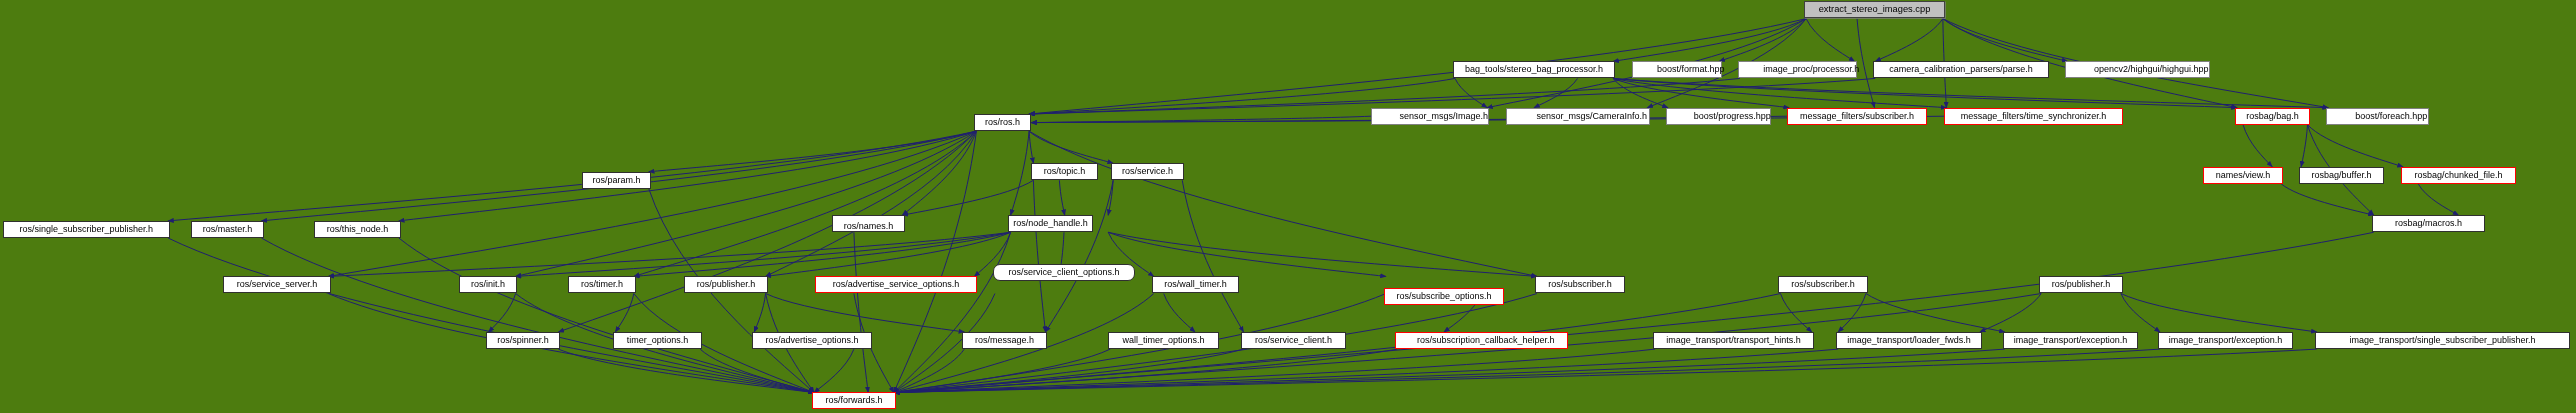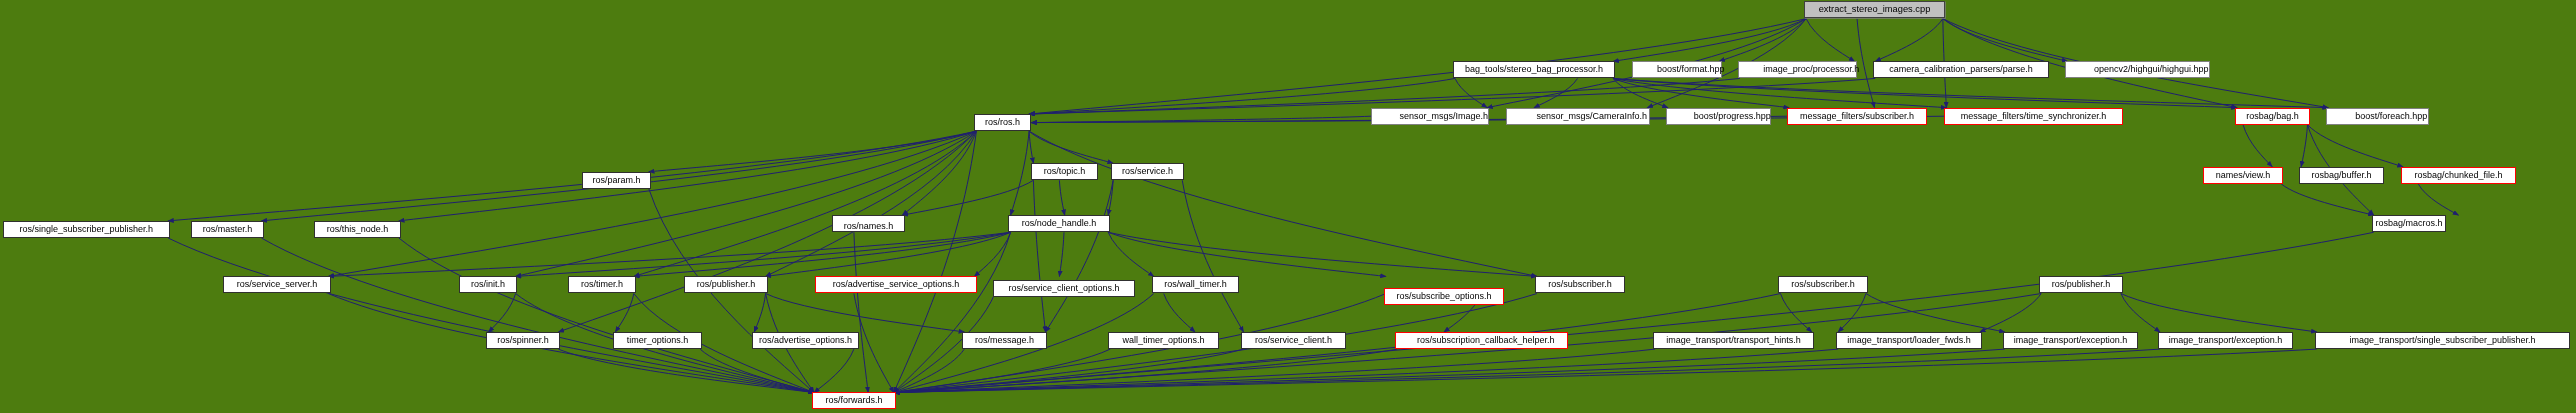--- a/index.html
+++ b/index.html
@@ -219,42 +219,42 @@
       </div>
       <div class="node dark" style="left: 191px; top: 221px; width: 73px;">
         <span>ros/master.h</span>
       </div>
       <div class="node dark" style="left: 314px; top: 221px; width: 87px;">
         <span>ros/this_node.h</span>
       </div>
       <div class="node dark" style="left: 832px; top: 215px; width: 73px; align-items: flex-end;">
         <span>ros/names.h</span>
       </div>
-      <div class="node dark" style="left: 1008px; top: 215px; width: 102px;">
+      <div class="node dark" style="left: 1008px; top: 215px; width: 85px;">
         <span>ros/node_handle.h</span>
       </div>
-      <div class="node dark" style="left: 2372px; top: 215px; width: 74px; text-align: center;">
+      <div class="node dark" style="left: 2372px; top: 215px; width: 113px; text-align: center;">
         <span>rosbag/macros.h</span>
       </div>
       <div class="node dark" style="left: 223px; top: 276px; width: 108px;">
         <span>ros/service_server.h</span>
       </div>
       <div class="node dark" style="left: 459px; top: 276px; width: 58px;">
         <span>ros/init.h</span>
       </div>
       <div class="node dark" style="left: 568px; top: 276px; width: 68px;">
         <span>ros/timer.h</span>
       </div>
       <div class="node dark" style="left: 684px; top: 276px; width: 84px;">
         <span>ros/publisher.h</span>
       </div>
       <div class="node red" style="left: 815px; top: 276px; width: 162px;">
         <span>ros/advertise_service_options.h</span>
       </div>
-      <div class="node dark" style="left: 993px; top: 280px; width: 142px;">
+      <div class="node dark" style="left: 993px; top: 264px; width: 142px; border-radius: 7px;">
         <span>ros/service_client_options.h</span>
       </div>
       <div class="node dark" style="left: 1152px; top: 276px; width: 87px;">
         <span>ros/wall_timer.h</span>
       </div>
       <div class="node red" style="left: 1384px; top: 276px; width: 120px; margin-top: 12px;">
         <span>ros/subscribe_options.h</span>
       </div>
       <div class="node dark" style="left: 1535px; top: 276px; width: 90px;">
         <span>ros/subscriber.h</span>
@@ -264,21 +264,21 @@
       </div>
       <div class="node dark" style="left: 2039px; top: 276px; width: 84px;">
         <span>ros/publisher.h</span>
       </div>
       <div class="node dark" style="left: 486px; top: 332px; width: 74px;">
         <span>ros/spinner.h</span>
       </div>
       <div class="node dark" style="left: 613px; top: 332px; width: 89px;">
         <span>timer_options.h</span>
       </div>
-      <div class="node dark" style="left: 752px; top: 332px; width: 107px;">
+      <div class="node dark" style="left: 752px; top: 332px; width: 120px;">
         <span>ros/advertise_options.h</span>
       </div>
       <div class="node dark" style="left: 962px; top: 332px; width: 85px;">
         <span>ros/message.h</span>
       </div>
       <div class="node dark" style="left: 1108px; top: 332px; width: 111px;">
         <span>wall_timer_options.h</span>
       </div>
       <div class="node dark" style="left: 1241px; top: 332px; width: 105px;">
         <span>ros/service_client.h</span>

